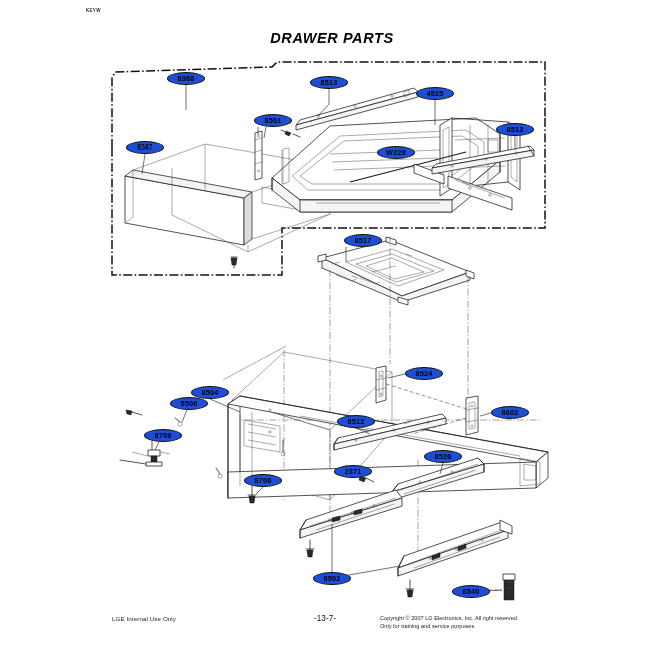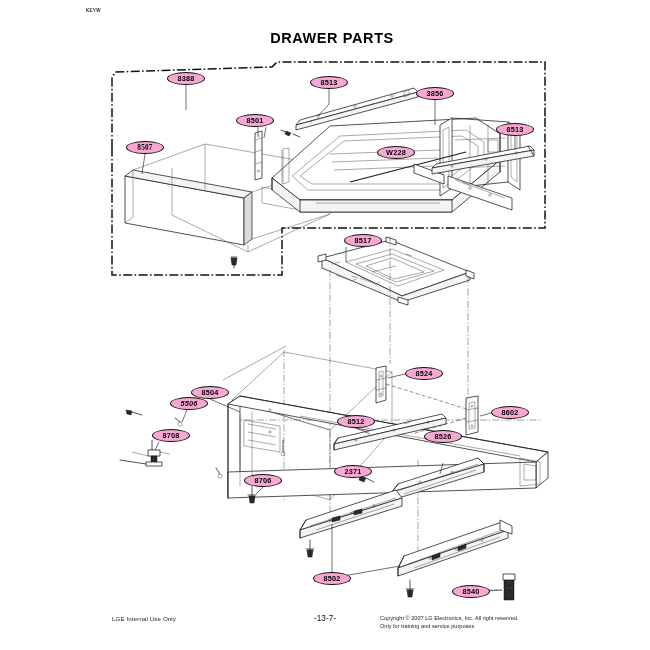--- a/index.html
+++ b/index.html
@@ -17,35 +17,35 @@
     position:absolute;left:86px;top:8px;
     font-size:4.5px;font-weight:bold;letter-spacing:.3px;
     color:#2a2a2a;
   }
   .doc-title{
     position:absolute;left:0;top:30px;width:650px;
     text-align:center;
     font-size:14.5px;font-weight:bold;letter-spacing:.6px;
     color:#000;
   }
-  .doc-title span{padding-left:14px;}
+  .doc-title span{padding-left:14px;font-style:italic;}
   
   .footer{position:absolute;left:0;top:612px;width:650px;height:34px;}
   .foot-left{position:absolute;left:112px;top:3px;font-size:6.2px;color:#1c1c1c;letter-spacing:.1px;}
   .foot-page{position:absolute;left:0;top:2px;width:650px;text-align:center;font-size:8.2px;color:#111;}
   .foot-right{position:absolute;left:380px;top:2px;font-size:5.6px;color:#1c1c1c;line-height:8px;}
   
   svg.art{position:absolute;left:0;top:0;width:650px;height:650px;}
   
   .callout{
     position:absolute;
     width:38px;height:13px;
     border:1px solid #111;
     border-radius:50%;
-    background:#f9a8d4;
+    background:#1d4ed8;
     font-size:7.3px;font-weight:bold;
     text-align:center;line-height:12px;
     letter-spacing:.2px;
     color:#000;
     box-sizing:border-box;
     z-index:6;
   }
 </style>
 </head>
 <body>
@@ -366,33 +366,33 @@
       <path class="lead" d="M263,487 L256,494"></path>
       <path class="lead" d="M332,578 L400,566"></path>
       <path class="lead" d="M332,572 L332,524"></path>
       <path class="lead" d="M471,592 L502,590"></path>
     </g>
   </svg>
 
   <div id="callout-layer">
       <div class="callout" style="left: 167px; top: 72px;">8388</div>
       <div class="callout" style="left: 310px; top: 76px;">8513</div>
-      <div class="callout" style="left: 416px; top: 87px;">3856</div>
-      <div class="callout" style="left: 236px; top: 114px;">8501</div>
+      <div class="callout" style="left: 416px; top: 87px;">4525</div>
+      <div class="callout" style="left: 254px; top: 114px;">8501</div>
       <div class="callout" style="left: 496px; top: 123px;">8513</div>
       <div class="callout" style="left: 126px; top: 141px; font-family: Liberation Serif, serif;">8507</div>
       <div class="callout" style="left: 377px; top: 146px;">W228</div>
       <div class="callout" style="left: 344px; top: 234px;">8517</div>
       <div class="callout" style="left: 405px; top: 367px;">8524</div>
       <div class="callout" style="left: 191px; top: 386px;">8504</div>
-      <div class="callout" style="left: 170px; top: 397px; font-style: italic;">5506</div>
+      <div class="callout" style="left: 170px; top: 397px;">5506</div>
       <div class="callout" style="left: 491px; top: 406px;">8602</div>
       <div class="callout" style="left: 337px; top: 415px;">8512</div>
-      <div class="callout" style="left: 152px; top: 429px;">8708</div>
-      <div class="callout" style="left: 424px; top: 430px;">8526</div>
+      <div class="callout" style="left: 144px; top: 429px;">8708</div>
+      <div class="callout" style="left: 424px; top: 450px;">8526</div>
       <div class="callout" style="left: 334px; top: 465px;">2371</div>
       <div class="callout" style="left: 244px; top: 474px;">8706</div>
       <div class="callout" style="left: 313px; top: 572px; text-align: center;">8502</div>
       <div class="callout" style="left: 452px; top: 585px;">8540</div>
     </div>
 
   <div class="footer">
     <div class="foot-left">LGE Internal Use Only</div>
     <div class="foot-page">-13-7-</div>
     <div class="foot-right">

